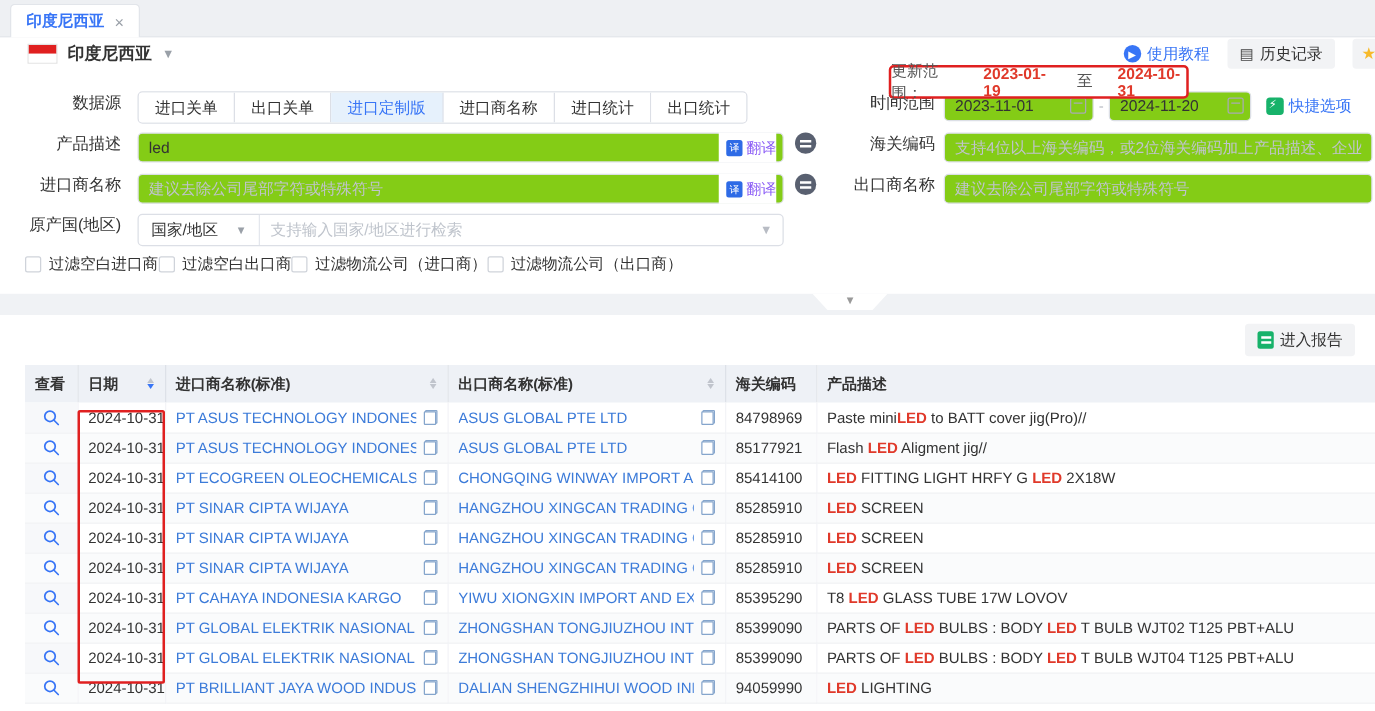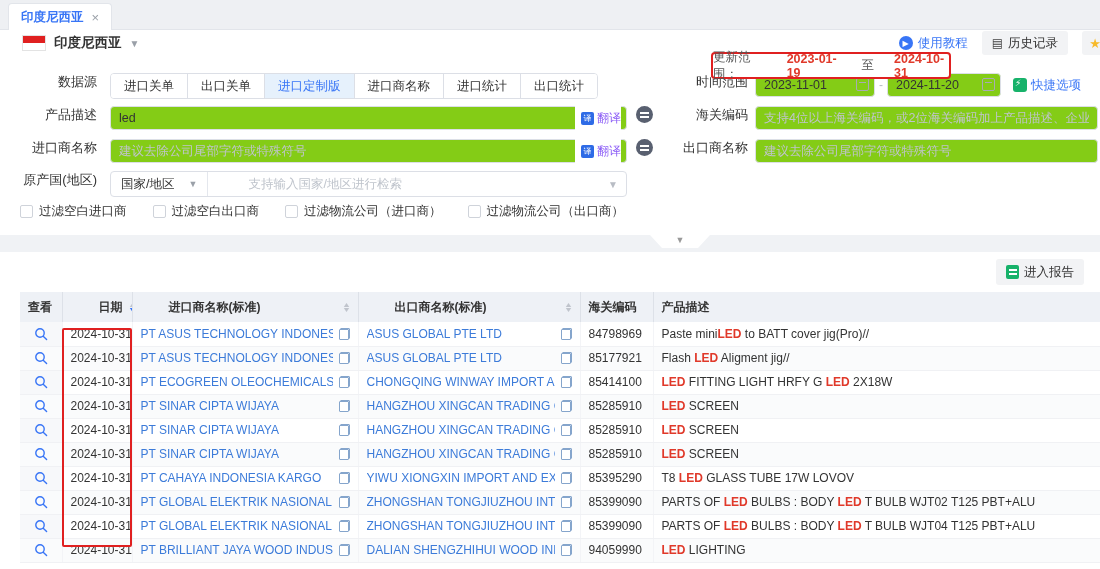--- a/index.html
+++ b/index.html
@@ -53,26 +53,26 @@
   .cal-ic { position:absolute; right:6px; top:5px; width:13px; height:13px; border:1.3px solid #a8abb2; border-radius:2px; }
   .cal-ic::before { content:""; position:absolute; left:1.5px; top:2.5px; width:7px; height:1.4px; background:#a8abb2; }
   .date-sep { color:#b8bcc4; margin:0 4px; }
   .quick { display:flex; align-items:center; gap:4px; margin-left:12px; cursor:pointer; }
   .quick-ic { width:14px; height:14px; background:#17b26a; border-radius:3px; position:relative; }
   .quick-ic::before { content:"⚡"; position:absolute; left:2px; top:0px; font-size:9px; color:#fff; }
   .quick-tx { color:#3875f6; font-size:12.5px; }
 
   .origin-ctl { display:flex; align-items:center; border:1px solid #dcdfe6; border-radius:4px; height:26px; width:517px; }
   .origin-sel { display:flex; align-items:center; gap:14px; padding:0 10px; font-size:12.5px; color:#333; border-right:1px solid #e4e7ed; height:100%; cursor:pointer; white-space:nowrap; }
-  .origin-inp { border:none; outline:none; flex:1; font-size:12.5px; padding:0 8px; font-family:inherit; color:#333;margin-left:32px; }
+  .origin-inp { border:none; outline:none; flex:1; font-size:12.5px; padding:0 8px; font-family:inherit; color:#333; }
   .origin-inp::placeholder { color:#bfc4cc; }
   .sel-chevron { color:#9aa0a8; font-size:9px; }
   .origin-chevron { color:#b8bcc4; font-size:10px; padding-right:8px; }
 
-  .cb-row { gap:26px; }
+  .cb-row { }
   .cb { display:flex; align-items:center; gap:6px; cursor:pointer; }
   .cb-box { width:13px; height:13px; border:1px solid #cfd3da; border-radius:2px; background:#fff; flex:none; }
   .cb-tx { font-size:12.5px; color:#333; }
 
   
   .upd-box { position:absolute; left:711px; top:52px; width:240px; height:27px; border:2px solid #e02020; border-radius:4px; background:#fff; display:flex; align-items:center; justify-content:center; gap:20px; z-index:6; font-size:12.5px; }
   .upd-label { color:#555; }
   .upd-date { color:#e0392a; font-weight:bold; }
   .upd-sep { color:#555; }
   .date-col-box { position:absolute; left:62px; top:76px; width:70px; height:219px; border:2px solid #e02020; border-radius:2px; pointer-events:none; z-index:5; }
@@ -86,21 +86,21 @@
   .res-count { font-size:13.5px; font-weight:bold; color:#333; }
   .res-count .num { color:#e0392a; margin:0 4px; }
   .report-btn { margin-left:auto; display:flex; align-items:center; gap:5px; background:#f2f3f5; border-radius:3px; height:26px; padding:0 10px; font-size:12.5px; color:#333; cursor:pointer; }
   .report-ic { width:13px; height:14px; background:#17b26a; border-radius:2px; position:relative; }
   .report-ic::before { content:""; position:absolute; left:2.5px; top:4px; width:8px; height:1.5px; background:#fff; }
   .report-ic::after { content:""; position:absolute; left:2.5px; top:8px; width:8px; height:1.5px; background:#fff; }
 
   table.grid { border-collapse:collapse; table-layout:fixed; width:1080px; margin-left:20px; }
   .grid th { background:#eef1f6; font-size:12px; color:#333; font-weight:bold; text-align:left; height:30px; padding:0 8px; border-right:1px solid #dde1e8; white-space:nowrap; overflow:hidden; }
   .grid th:last-child { border-right:none; }
-  .grid th .th-flex { display:flex; align-items:center; justify-content:space-between;margin-left:28px; }
+  .grid th .th-flex { display:flex; align-items:center; justify-content:space-between; }
   .sorter { display:inline-flex; flex-direction:column; line-height:5px; font-size:7px; color:#c0c4cc; margin-left:6px; }
   .sorter .asc, .sorter .desc { cursor:pointer; transform:scaleX(1.3); }
   .sorter .desc.on { color:#3875f6; }
   .grid td { height:24px; font-size:12px; padding:0 8px; border-bottom:1px solid #f0f1f4; border-right:1px solid #f3f4f7; white-space:nowrap; overflow:hidden; color:#333; }
   .grid td:last-child { border-right:none; }
   .grid tr:nth-child(even) td { background:#fafbfc; }
   td.c-view { text-align:center; background:#f7f8fa; }
   .company { color:#3c7bd9; display:flex; align-items:center; justify-content:space-between; cursor:pointer; }
   .company .nm { overflow:hidden; text-overflow:clip; white-space:nowrap; }
   .copy-ic { flex:none; width:11px; height:12px; position:relative; margin-left:6px; cursor:pointer; }

